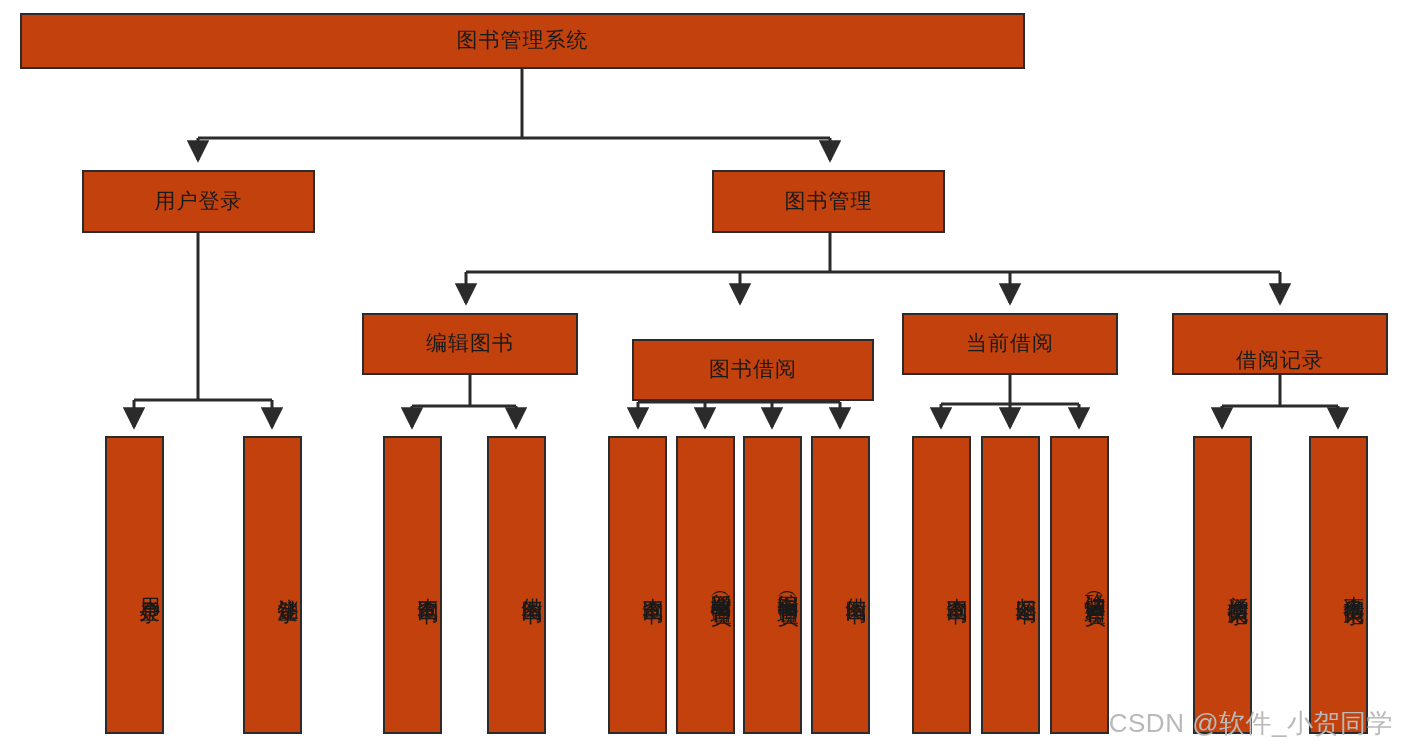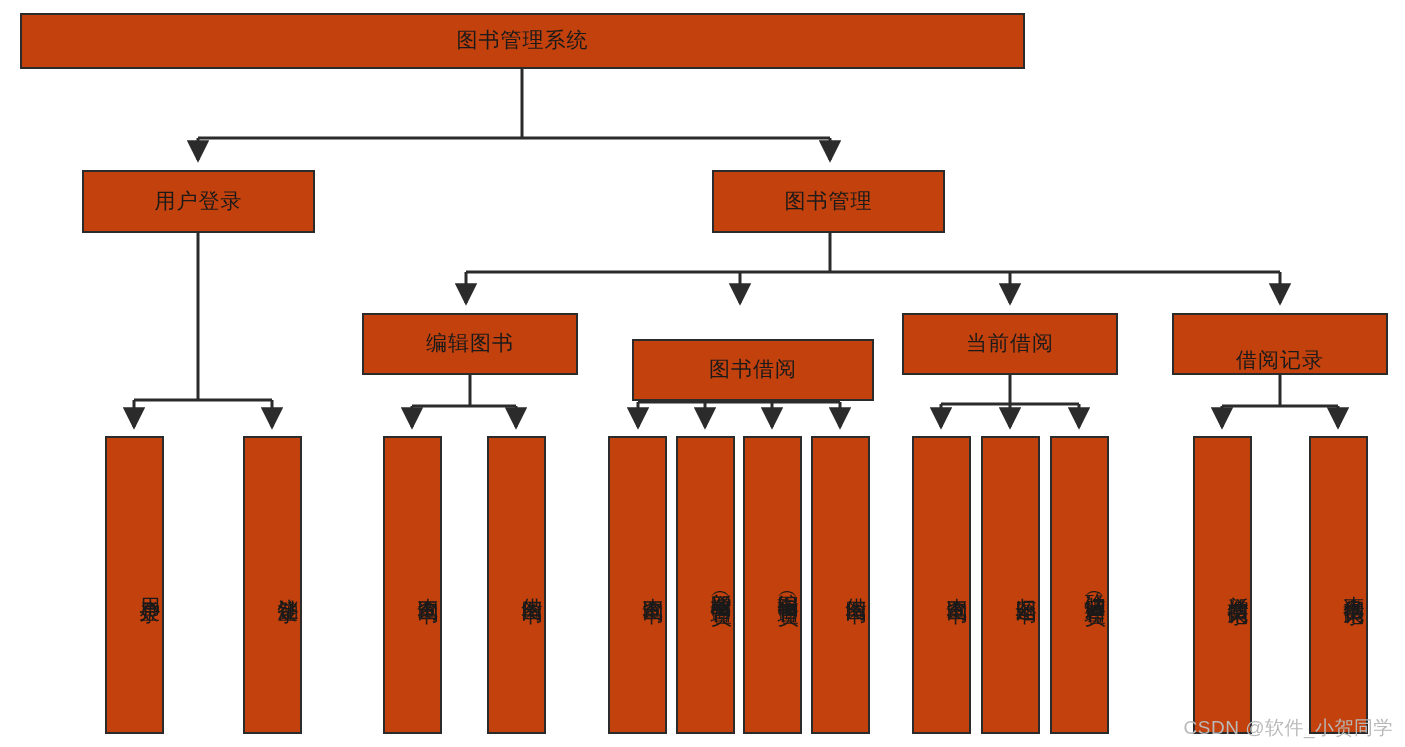--- a/index.html
+++ b/index.html
@@ -55,21 +55,21 @@
   .node.v .txt {
     writing-mode: vertical-rl;
     text-orientation: upright;
     display: block;
     white-space: pre-line;
   }
   .watermark {
     position: absolute;
     right: 12px;
     bottom: 6px;
-    font-size: 19px;
+    font-size: 26px;
     color: #b9b9b9;
     letter-spacing: 0.5px;
     white-space: nowrap;
     user-select: none;
   }
 </style>
 </head>
 <body>
 
 <div id="stage">

